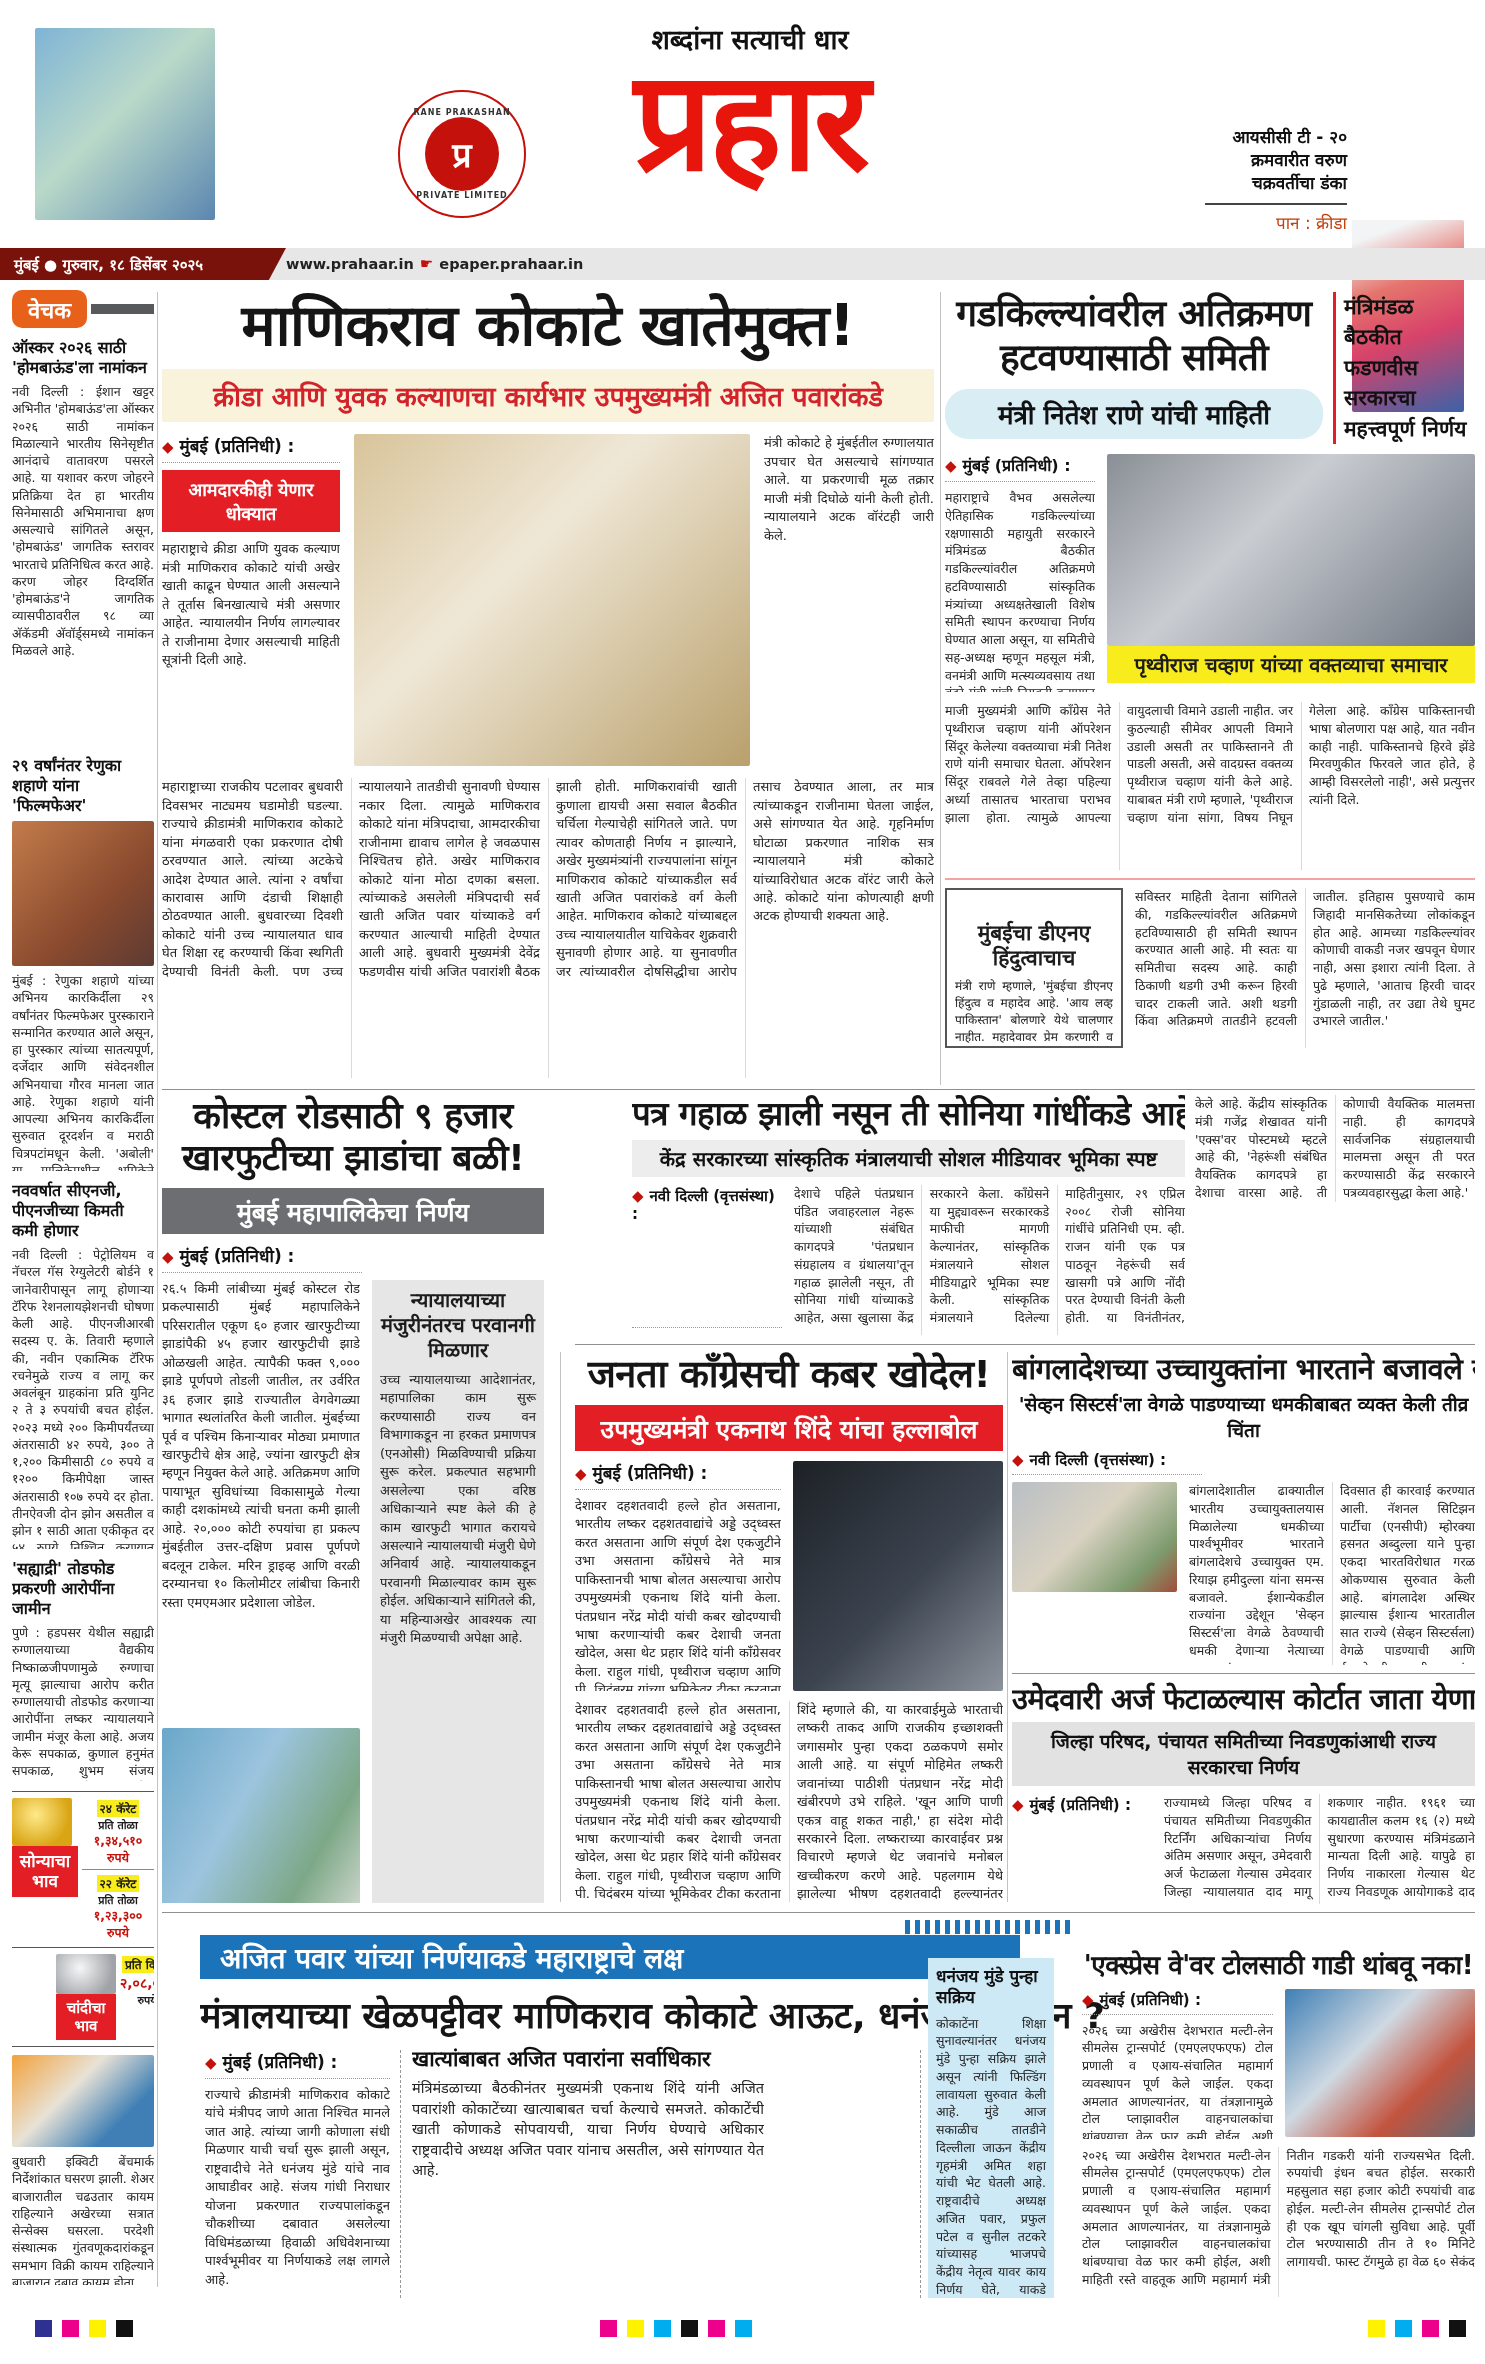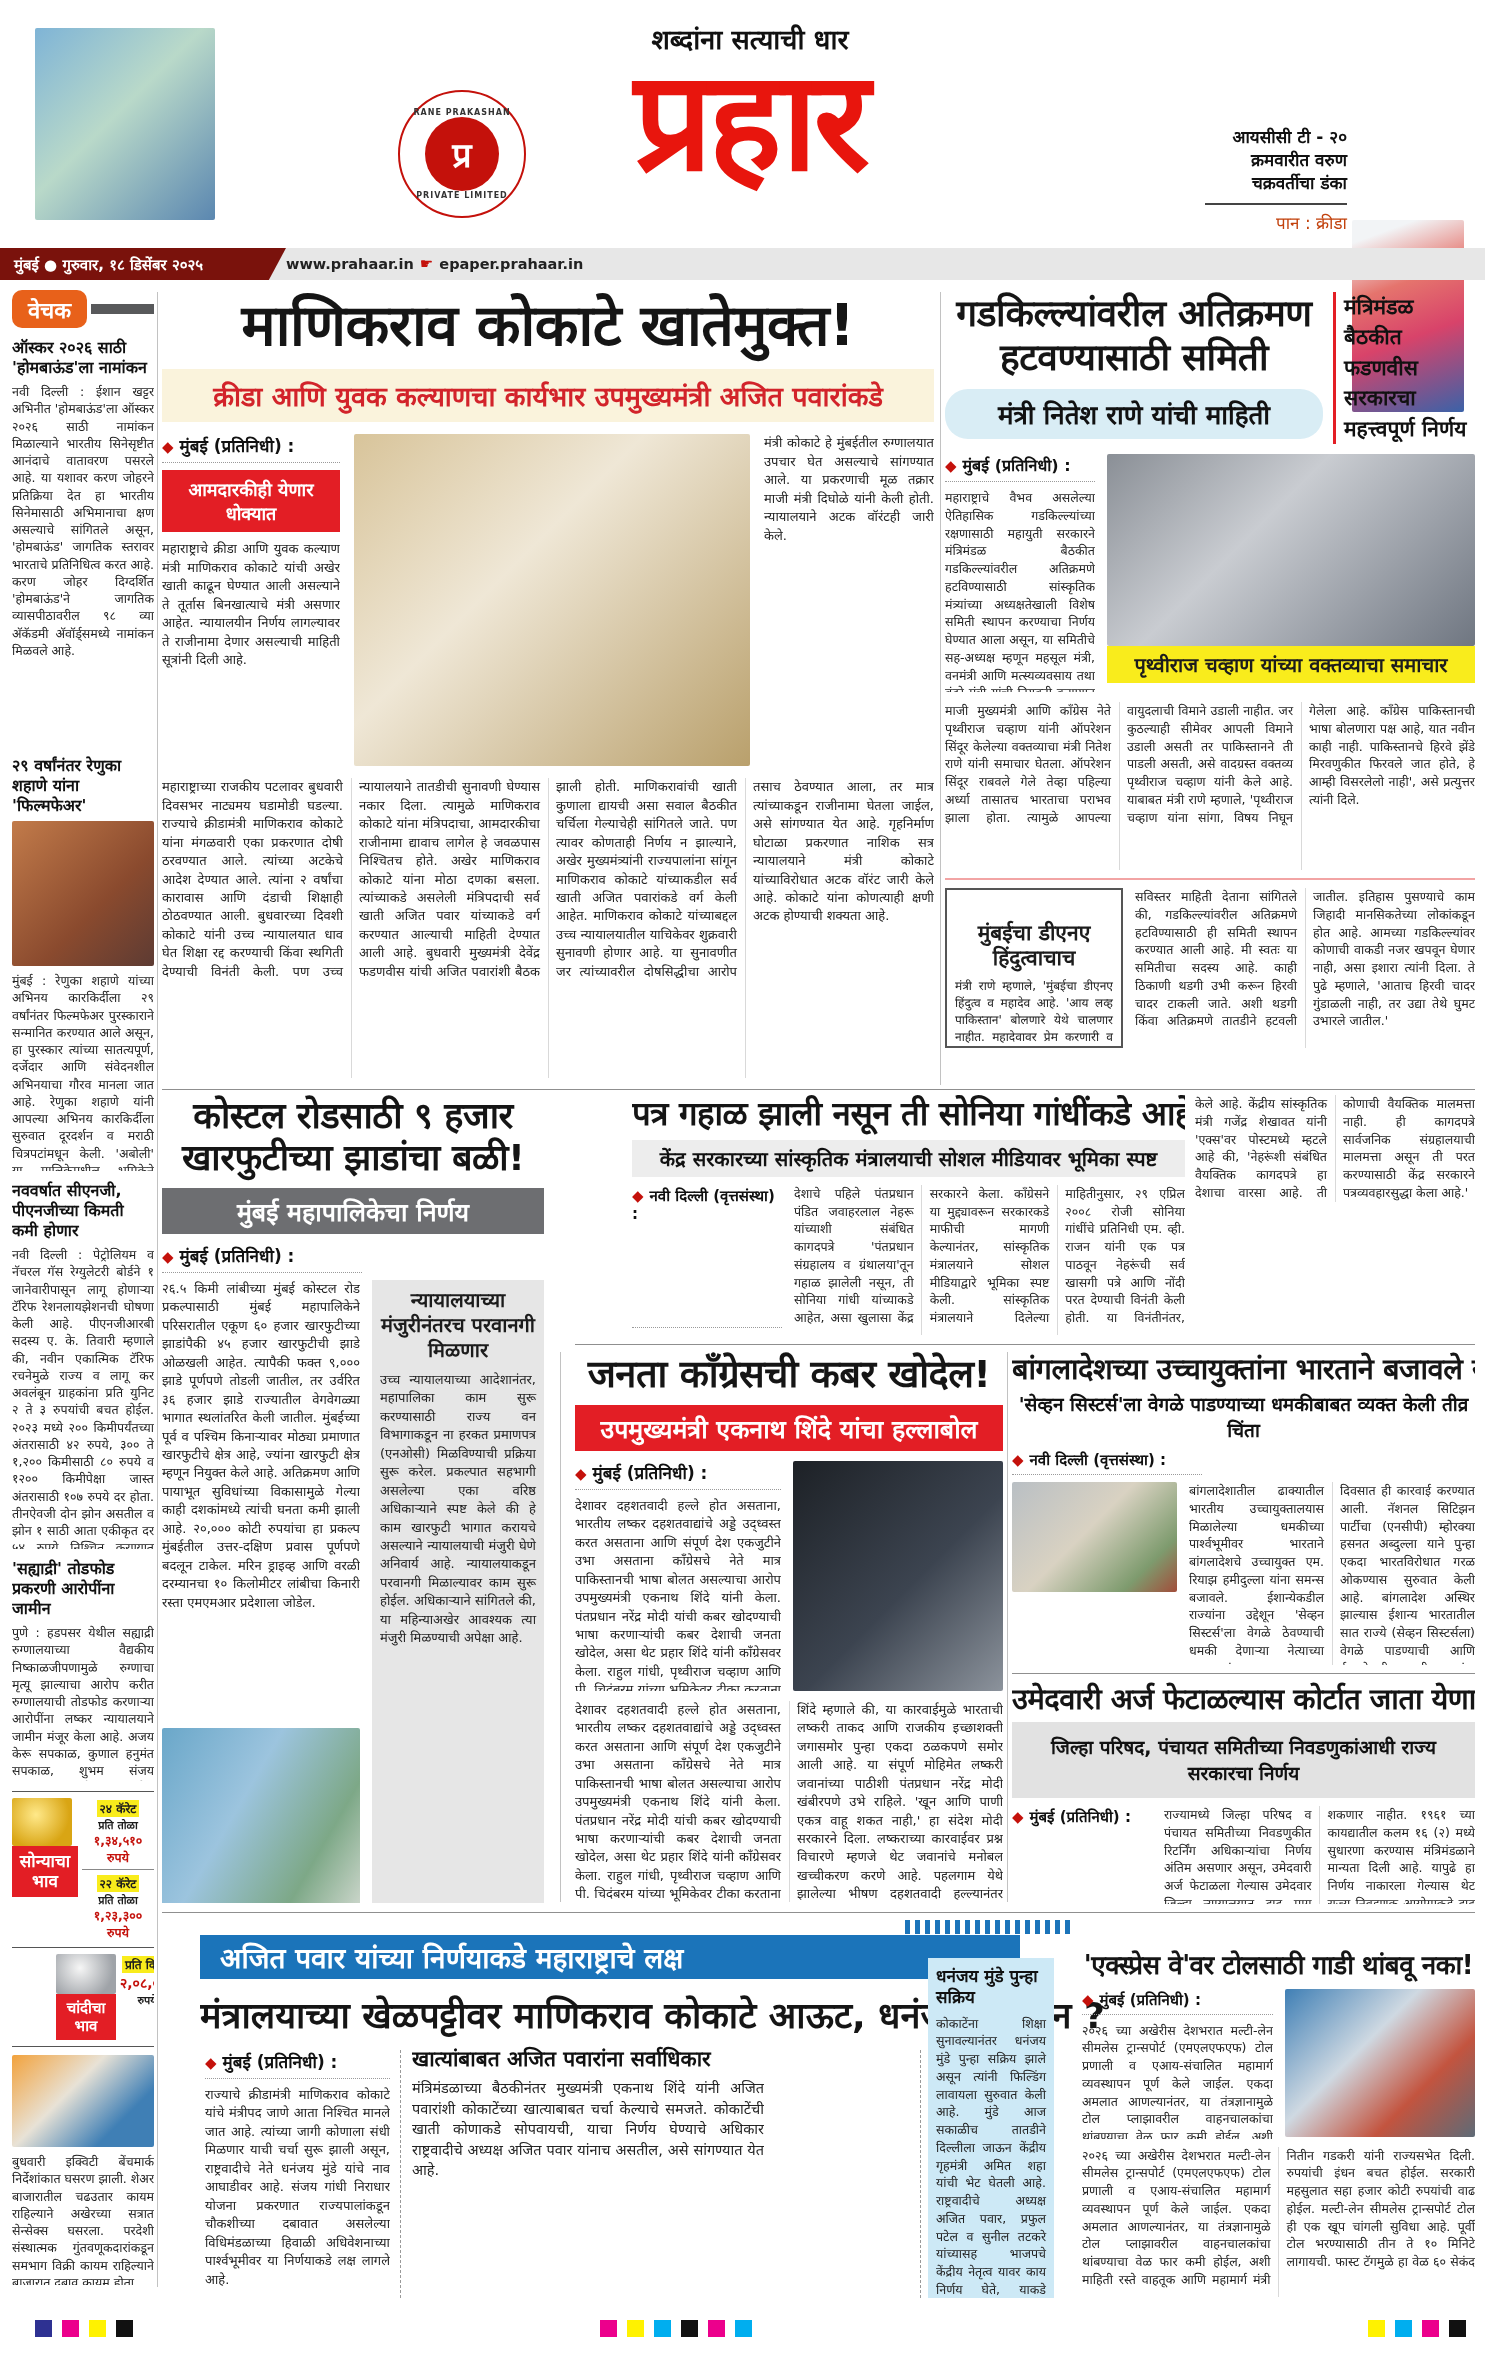--- a/index.html
+++ b/index.html
@@ -237,21 +237,21 @@
       <span class="dm"></span><span>नवी दिल्ली (वृत्तसंस्था) :</span>
     </div>
     <div style="display:flex;gap:12px;">
       <div class="photo" style="width:165px;height:110px;background:linear-gradient(135deg,#b9bfc4,#d9d2c2 45%,#7e9b6e 80%,#a24d3a);"></div>
       <div class="body-txt cols2 clip" style="flex:1;height:198px;font-size:12.5px;">बांगलादेशातील ढाक्यातील भारतीय उच्चायुक्तालयास मिळालेल्या धमकीच्या पार्श्वभूमीवर भारताने बांगलादेशचे उच्चायुक्त एम. रियाझ हमीदुल्ला यांना समन्स बजावले. ईशान्येकडील राज्यांना उद्देशून 'सेव्हन सिस्टर्स'ला वेगळे ठेवण्याची धमकी देणाऱ्या नेत्याच्या वक्तव्यानंतर अवघ्या एका दिवसात ही कारवाई करण्यात आली. नॅशनल सिटिझन पार्टीचा (एनसीपी) म्होरक्या हसनत अब्दुल्ला याने पुन्हा एकदा भारतविरोधात गरळ ओकण्यास सुरुवात केली आहे. बांगलादेश अस्थिर झाल्यास ईशान्य भारतातील सात राज्ये (सेव्हन सिस्टर्सला) वेगळे पाडण्याची आणि ईशान्येकडील फुटीरतावाद्यांना आश्रय देण्याची धमकी त्याने दिली आहे. अरुणाचल प्रदेश, आसाम, मणिपूर, मेघालय, मिझोराम, नागालँड आणि त्रिपुरा या ईशान्येकडील राज्यांना एकत्रितपणे 'सेव्हन सिस्टर्स' म्हणून ओळखले जाते. आपल्या तीव्र भारतविरोधी वक्तृत्वासाठी ओळखले जाणारा अब्दुल्ला हा विद्यार्थी-नेतृत्वाखालील एनसीपीचे मुख्य संघटक आहे.</div>
     </div>
   </div>
 
   <div class="abs clip" style="left:1012px;top:1682px;width:463px;height:222px;">
     <div class="hl" style="font-size:29px;white-space:nowrap;">उमेदवारी अर्ज फेटाळल्यास कोर्टात जाता येणार नाही!</div>
-    <div class="band" style="margin-top:6px;background:#e2e2e2;color:#111;font-size:19px;padding:12px;">जिल्हा परिषद, पंचायत समितीच्या निवडणुकांआधी राज्य सरकारचा निर्णय</div>
+    <div class="band" style="margin-top:6px;background:#e2e2e2;color:#111;font-size:19px;padding:6px;">जिल्हा परिषद, पंचायत समितीच्या निवडणुकांआधी राज्य सरकारचा निर्णय</div>
     <div style="display:flex;gap:12px;margin-top:8px;">
       <div class="byline" style="width:140px;font-size:15px;">
         <span class="dm"></span><span>मुंबई (प्रतिनिधी) :</span>
       </div>
       <div class="body-txt cols2 clip" style="flex:1;height:120px;font-size:12.5px;">राज्यामध्ये जिल्हा परिषद व पंचायत समितीच्या निवडणुकीत रिटर्निंग अधिकाऱ्यांचा निर्णय अंतिम असणार असून, उमेदवारी अर्ज फेटाळला गेल्यास उमेदवार जिल्हा न्यायालयात दाद मागू शकणार नाहीत. १९६१ च्या कायद्यातील कलम १६ (२) मध्ये सुधारणा करण्यास मंत्रिमंडळाने मान्यता दिली आहे. यापुढे हा निर्णय नाकारला गेल्यास थेट राज्य निवडणूक आयोगाकडे दाद मागता येईल, असे स्पष्ट करण्यात आले आहे.</div>
     </div>
   </div>
 
   <div class="abs stripes" style="left:905px;top:1920px;width:165px;height:14px;"></div>
 

